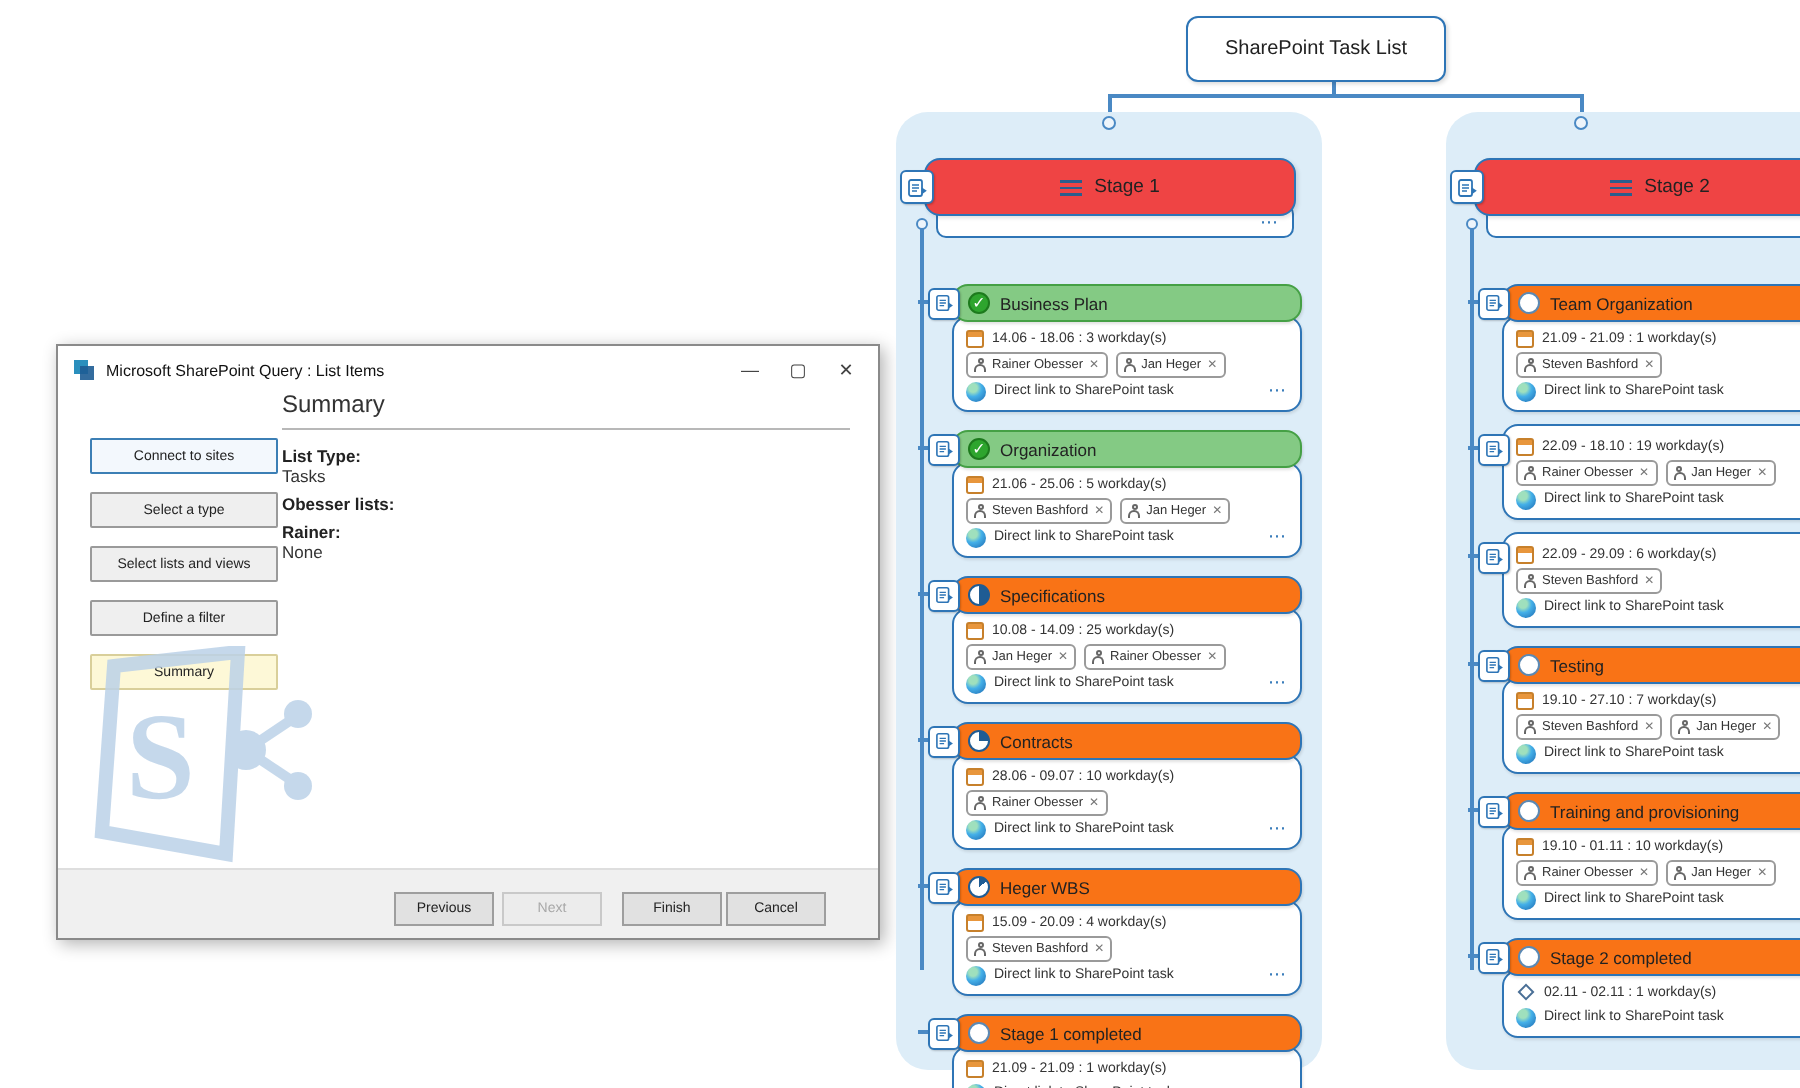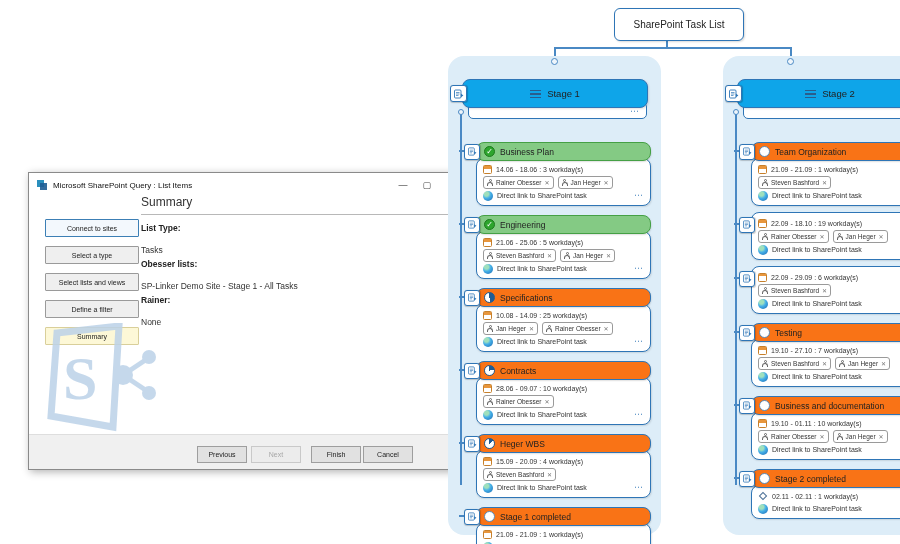--- a/index.html
+++ b/index.html
@@ -1,52 +1,52 @@
 <!DOCTYPE html>
 <html><head>
 <meta charset="utf-8">
 <style>
   html,body{margin:0;padding:0;}
   body{width:900px;height:544px;position:relative;background:#ffffff;overflow:hidden;
        font-family:"Liberation Sans", sans-serif;color:#222;}
 
   
   .dlg{position:absolute;left:28px;top:172px;width:410px;height:296px;background:#fff;
-       border:1px solid #8a8a8a;box-shadow:2px 2px 8px rgba(0,0,0,.3);padding-left:28px;}
+       border:1px solid #8a8a8a;box-shadow:2px 2px 8px rgba(0,0,0,.3);}
   .dlg-title{position:absolute;left:0;top:0;right:0;height:24px;display:flex;align-items:center;
        padding:0 4px 0 7px;background:#fff;}
   .dlg-title .t-txt{flex:1;font-size:8px;margin-left:5px;color:#111;}
   .winbtn{width:24px;height:18px;text-align:center;line-height:18px;font-size:9px;color:#444;}
   .dlg-nav{position:absolute;left:16px;top:46px;width:94px;display:flex;flex-direction:column;gap:9px;}
   .nav-btn{height:16px;background:#efefef;border:1px solid #9a9a9a;font-size:7px;color:#222;
        display:flex;align-items:center;justify-content:center;border-radius:1px;}
   .nav-btn.active{border:1px solid #3c7fb5;background:#f3f8fd;}
   .nav-btn.selected{background:#fdf8d7;border-color:#d9cf9a;}
   .sum-h{position:absolute;left:112px;top:22px;right:14px;font-size:12px;color:#333;
        border-bottom:1px solid #b8b8b8;padding-bottom:5px;}
   .sum-fields{position:absolute;left:112px;top:46px;right:12px;font-size:8.5px;}
   .sum-fields .lbl{font-weight:bold;margin-top:4px;}
-  .sum-fields .val{margin-top:12px;color:#333;}
+  .sum-fields .val{margin-top:0;color:#333;}
   .watermark{position:absolute;left:14px;top:150px;opacity:.85;}
   .dlg-footer{position:absolute;left:0;right:0;bottom:0;height:34px;background:#f0f0f0;
        border-top:1px solid #dedede;}
   .f-btn{position:absolute;top:273px;width:48px;height:15px;background:#e1e1e1;border:1px solid #9e9e9e;
        font-size:7px;color:#222;display:flex;align-items:center;justify-content:center;}
   .f-btn.disabled{color:#a8a8a8;border-color:#c9c9c9;background:#ececec;}
 
   
-  .root-node{position:absolute;left:614px;top:8px;width:128px;height:31px;background:#fff;
+  .root-node{position:absolute;left:593px;top:8px;width:128px;height:31px;background:#fff;
        border:1.4px solid #2e75b6;border-radius:6px;display:flex;align-items:center;justify-content:center;
        font-size:10px;color:#222;box-shadow:1px 1px 2px rgba(0,0,0,.15);z-index:5;}
   .conn{position:absolute;background:#4a89c4;}
   .conn-dot{position:absolute;width:5px;height:5px;border:1.2px solid #4a89c4;border-radius:50%;
        background:#eef5fb;z-index:6;}
   .stage{position:absolute;top:56px;width:213px;height:479px;background:#ddedf8;border-radius:16px;}
   .stage.s1{left:448px;} .stage.s2{left:723px;}
-  .stage-node{position:absolute;left:14px;top:23px;width:184px;height:27px;background:#0ea5e9;
+  .stage-node{position:absolute;left:14px;top:23px;width:184px;height:27px;background:#ef4444;
        border:1.3px solid #2e75b6;border-radius:8px;display:flex;align-items:center;justify-content:center;
        gap:6px;font-size:9.5px;color:#222;z-index:2;box-shadow:1px 1px 2px rgba(0,0,0,.12);}
   .stage-strip{position:absolute;left:20px;top:46px;width:171px;height:15px;background:#fff;
        border:1.1px solid #2e75b6;border-radius:5px;z-index:1;display:flex;align-items:center;
        justify-content:flex-end;padding-right:6px;}
   .list-ico{width:11px;height:8px;background:
        repeating-linear-gradient(to bottom,#2b5d8c 0 1.4px,transparent 1.4px 3.3px);}
   .badge{display:flex;align-items:center;justify-content:center;background:#fff;border:1px solid #2e75b6;
        border-radius:3px;box-shadow:0.5px 0.5px 1px rgba(0,0,0,.2);}
   .s-badge{position:absolute;width:15px;height:15px;left:2px;top:29px;z-index:3;}
@@ -110,21 +110,20 @@
     <div class="nav-btn">Select lists and views</div>
     <div class="nav-btn">Define a filter</div>
     <div class="nav-btn selected">Summary</div>
   </div>
 
   <div class="sum-h">Summary</div>
   <div class="sum-fields">
     <div class="lbl">List Type:</div>
     <div class="val">Tasks</div>
     <div class="lbl">Obesser lists:</div>
-    <div class="val">SP-Linker Demo Site - Stage 1 - All Tasks</div>
     <div class="lbl">Rainer:</div>
     <div class="val">None</div>
   </div>
 
   <svg class="watermark" width="125" height="112" viewBox="0 0 125 112">
     <polygon points="14,10 76,3 70,104 8,93" fill="none" stroke="#bcd2e8" stroke-width="7"></polygon>
     <text x="20" y="76" font-family="Liberation Serif, serif" font-size="62" font-weight="bold" fill="#bcd2e8">S</text>
     <line x1="80" y1="52" x2="104" y2="36" stroke="#bcd2e8" stroke-width="5"></line>
     <line x1="80" y1="52" x2="104" y2="68" stroke="#bcd2e8" stroke-width="5"></line>
     <circle cx="80" cy="52" r="10" fill="#bcd2e8"></circle>
@@ -209,21 +208,21 @@
     <span class="badge t-badge">
       <svg viewBox="0 0 10 10" width="9" height="9">
             <rect x="0.5" y="1" width="6.5" height="8" rx="1" fill="#fff" stroke="#2e75b6" stroke-width="0.9"></rect>
             <path d="M2 3.5h3.5M2 5h3.5M2 6.5h2.5" stroke="#2e75b6" stroke-width="0.7"></path>
             <path d="M6.8 4.6l2.6 1.8-2.6 1.8z" fill="#2e75b6"></path>
           </svg>
     </span>
     <div class="task-card">
       <div class="t-head done">
         <span class="status completed">✓</span>
-        <span class="t-title">Engineering</span>
+        <span class="t-title">Organization</span>
       </div>
       <div class="t-body">
         <div class="d-row">
           <span class="cal"></span>
           <span class="d-text">21.06 - 25.06 : 5 workday(s)</span>
         </div>
         <div class="tags">
               <span class="chip">
                 <span class="p-ico"></span>
                 <span class="c-name">Steven Bashford</span>
@@ -541,21 +540,21 @@
     <span class="badge t-badge">
       <svg viewBox="0 0 10 10" width="9" height="9">
             <rect x="0.5" y="1" width="6.5" height="8" rx="1" fill="#fff" stroke="#2e75b6" stroke-width="0.9"></rect>
             <path d="M2 3.5h3.5M2 5h3.5M2 6.5h2.5" stroke="#2e75b6" stroke-width="0.7"></path>
             <path d="M6.8 4.6l2.6 1.8-2.6 1.8z" fill="#2e75b6"></path>
           </svg>
     </span>
     <div class="task-card">
       <div class="t-head">
         <span class="status not-started"></span>
-        <span class="t-title">Business and documentation</span>
+        <span class="t-title">Training and provisioning</span>
       </div>
       <div class="t-body">
         <div class="d-row">
           <span class="cal"></span>
           <span class="d-text">19.10 - 01.11 : 10 workday(s)</span>
         </div>
         <div class="tags">
               <span class="chip">
                 <span class="p-ico"></span>
                 <span class="c-name">Rainer Obesser</span>

